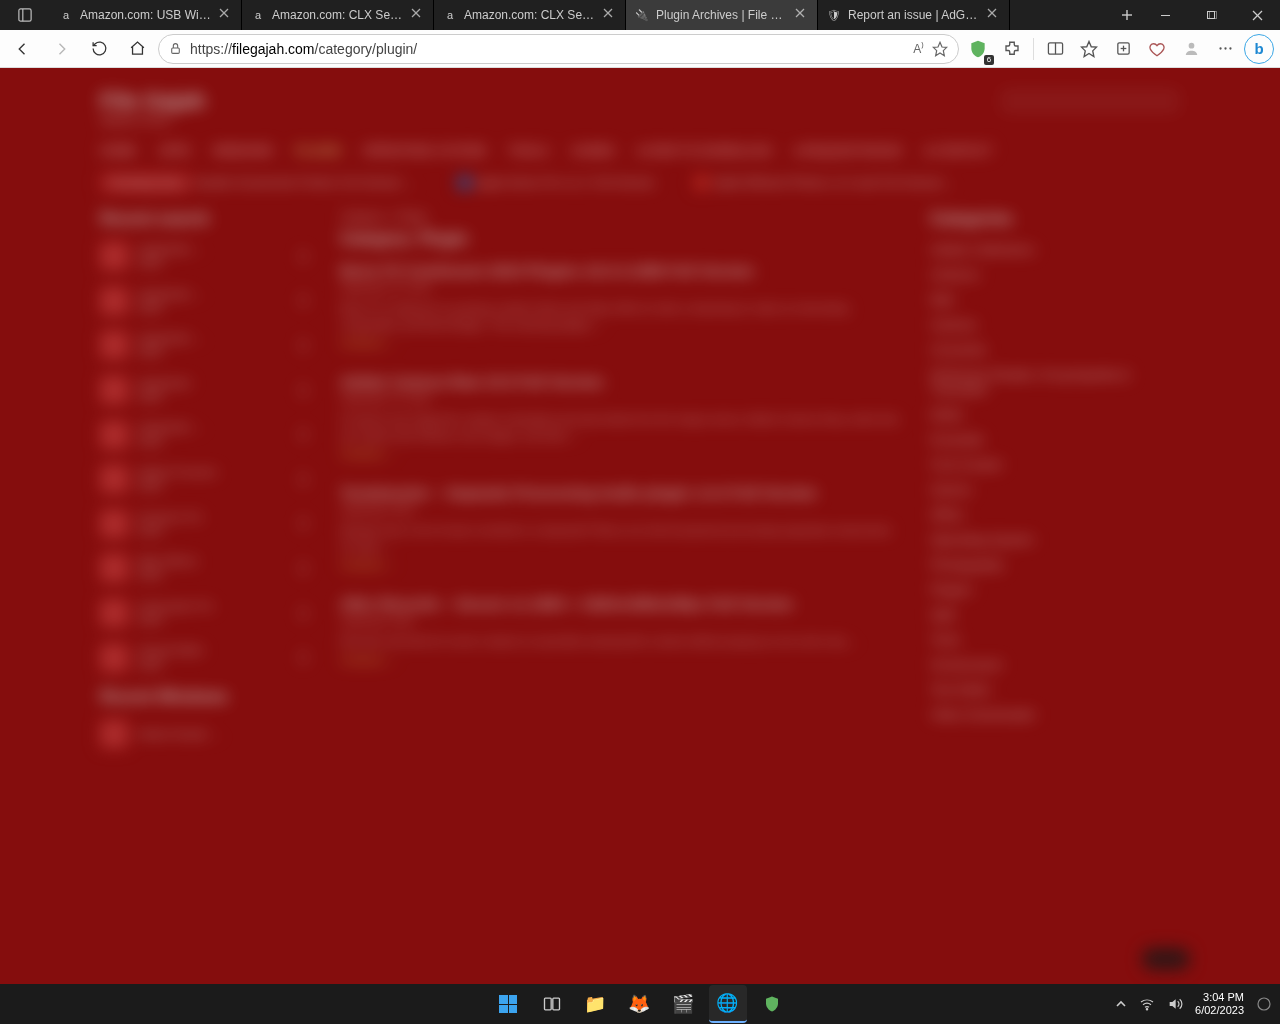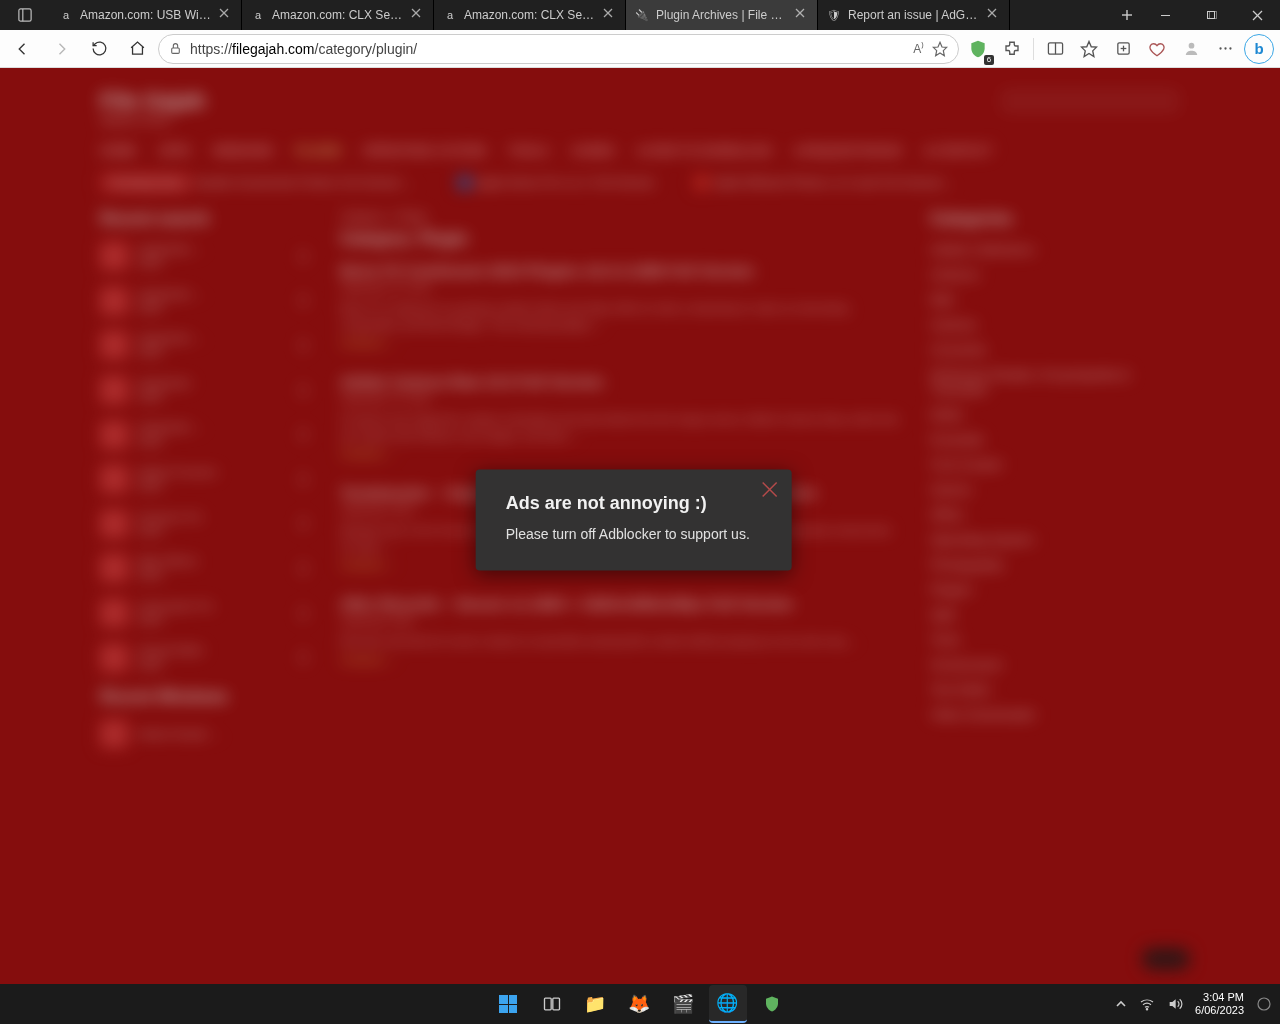--- a/index.html
+++ b/index.html
@@ -390,30 +390,20 @@
             <span class="cat">Screensaver</span>
             <span class="cat">Text Editor</span>
             <span class="cat">Video Downloader</span>
           </div>
       </div>
     </div>
     <div class="toggle"></div>
   </div>
 
   <div class="dim"></div>
-  <div class="modal">
-    <span class="close">
-      <svg width="20" height="20" viewBox="0 0 20 20" stroke="#b34a4a" stroke-width="1.5">
-          <line x1="3" y1="3" x2="17" y2="17"></line>
-          <line x1="17" y1="3" x2="3" y2="17"></line>
-        </svg>
-    </span>
-    <h2>Ads are not annoying :)</h2>
-    <p>Please turn off Adblocker to support us.</p>
-  </div>
 </div>
 
 <div class="taskbar">
   <div class="center">
     <div class="app">
         <div class="win-logo">
           <span></span>
           <span></span>
           <span></span>
           <span></span>
@@ -451,21 +441,21 @@
       </span>
     <span>
         <svg width="16" height="16" viewBox="0 0 24 24" fill="none" stroke="#ccc" stroke-width="1.8">
           <polygon points="4 9 8 9 13 5 13 19 8 15 4 15" fill="#ccc" stroke="none"></polygon>
           <path d="M16 8a5 5 0 0 1 0 8"></path>
           <path d="M19 5a9 9 0 0 1 0 14"></path>
         </svg>
       </span>
     <div class="clock">
       <div>3:04 PM</div>
-      <div>6/06/2023</div>
+      <div>6/02/2023</div>
     </div>
     <span>
         <svg width="16" height="16" viewBox="0 0 24 24" fill="none" stroke="#888" stroke-width="1.8">
           <circle cx="12" cy="12" r="9"></circle>
         </svg>
       </span>
   </div>
 </div>
 
 </body></html>

